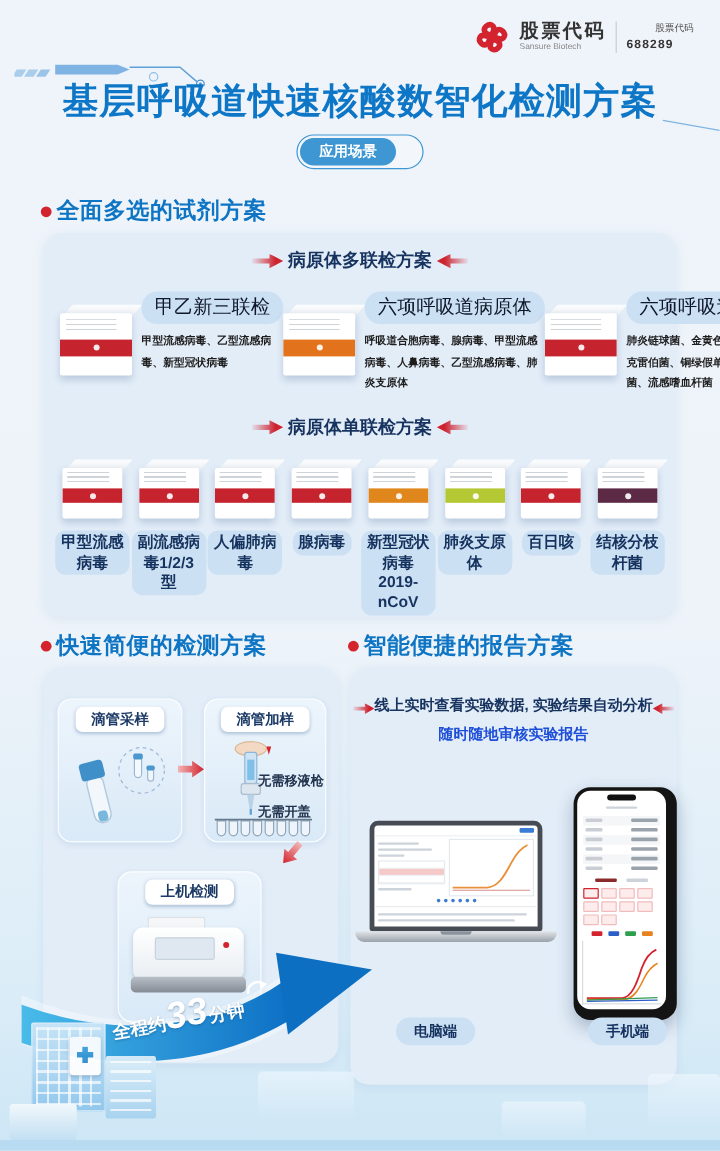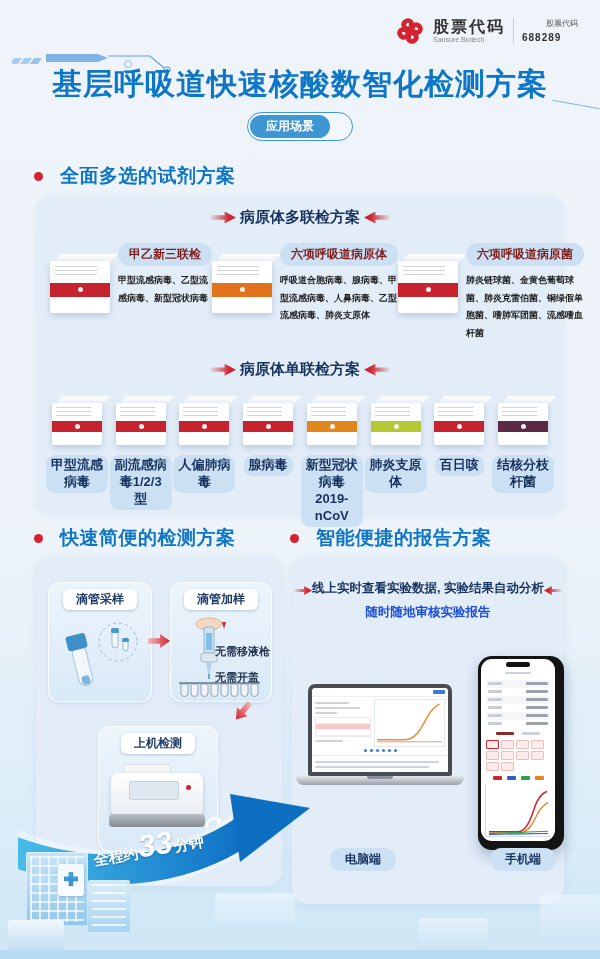--- a/index.html
+++ b/index.html
@@ -22,21 +22,21 @@
   .title-ring{position:absolute;left:124px;top:60px;width:6px;height:6px;border:1px solid #8fc0e6;border-radius:50%;}
   .title-tail{position:absolute;right:0px;top:104px;width:48px;height:1px;background:#7fb4e0;transform:rotate(10deg);}
   .scene-row{position:absolute;left:0;top:112px;width:100%;display:flex;justify-content:center;}
   .scene-box{display:flex;align-items:center;border:1px solid #3e96d2;border-radius:15px;
     padding:2px 14px 2px 2px;background:rgba(255,255,255,.25);}
   .scene-pill{background:#3e96d2;color:#fff;font-size:12px;font-weight:bold;border-radius:13px;
     padding:3px 16px;margin-right:8px;white-space:nowrap;}
   .scene-text{font-size:12.5px;font-weight:bold;color:#222c3c;white-space:nowrap;}
 
   
-  .sec-heading{position:absolute;display:flex;align-items:center;gap:17px;}
+  .sec-heading{position:absolute;display:flex;align-items:center;gap:4px;}
   .sec-dot{width:9px;height:9px;border-radius:50%;background:#d2232e;}
   .sec-title{font-size:19px;font-weight:800;color:#0e75c4;letter-spacing:.5px;}
   .panel{position:absolute;background:#e3edf8;border-radius:16px;box-shadow:0 2px 8px rgba(110,150,195,.12);}
   #panel1{left:36px;top:194px;width:528px;height:320px;}
   #panel2{left:36px;top:556px;width:246px;height:330px;}
   #panel3{left:292px;top:556px;width:272px;height:348px;}
   .sub-title-row{display:flex;align-items:center;justify-content:center;gap:4px;}
   .sub-title{font-size:15px;font-weight:800;color:#16325e;}
   .fa{display:inline-block;width:26px;height:12px;
     background:linear-gradient(90deg,rgba(210,35,46,.06),#ce2430 75%);
@@ -54,21 +54,21 @@
     background:repeating-linear-gradient(#c3c9cf 0 1px,transparent 1px 4px);opacity:.8;}
   .pbox-band{position:absolute;left:0;right:0;top:42%;height:27%;}
   .pbox-logo{position:absolute;left:46%;top:50%;width:5px;height:5px;background:#fff;border-radius:50%;opacity:.9;}
   .multi-row .pbox{width:60px;height:52px;flex:0 0 60px;margin-top:18px;}
   .single-row .pbox{width:50px;height:42px;margin-top:8px;}
 
   .multi-title-row{padding-top:14px;}
   .multi-row{display:flex;padding:0 14px;margin-top:16px;}
   .multi-item{display:flex;gap:8px;}
   .mi-text{display:flex;flex-direction:column;align-items:flex-start;}
-  .mi-label{background:#cbe0f3;color:#7f1d1d;font-size:12px;font-weight:700;
+  .mi-label{background:#cbe0f3;color:#0f172a;font-size:16px;font-weight:400;
     padding:3px 11px;border-radius:13px;white-space:nowrap;}
   .mi-desc{margin-top:6px;font-size:9px;font-weight:600;color:#1d1d1d;line-height:1.95;}
   .single-title-row{margin-top:18px;}
   .single-row{display:flex;justify-content:space-between;padding:0 10px;margin-top:16px;}
   .single-item{width:62px;display:flex;flex-direction:column;align-items:center;}
   .single-label{margin-top:10px;background:#cbe0f3;color:#16325e;font-size:13px;font-weight:800;
     padding:2px 5px;border-radius:9px;text-align:center;white-space:pre-line;line-height:1.3;}
 
   
   .step-card{position:absolute;background:linear-gradient(180deg,#edf5fc,#d9e9f7);

